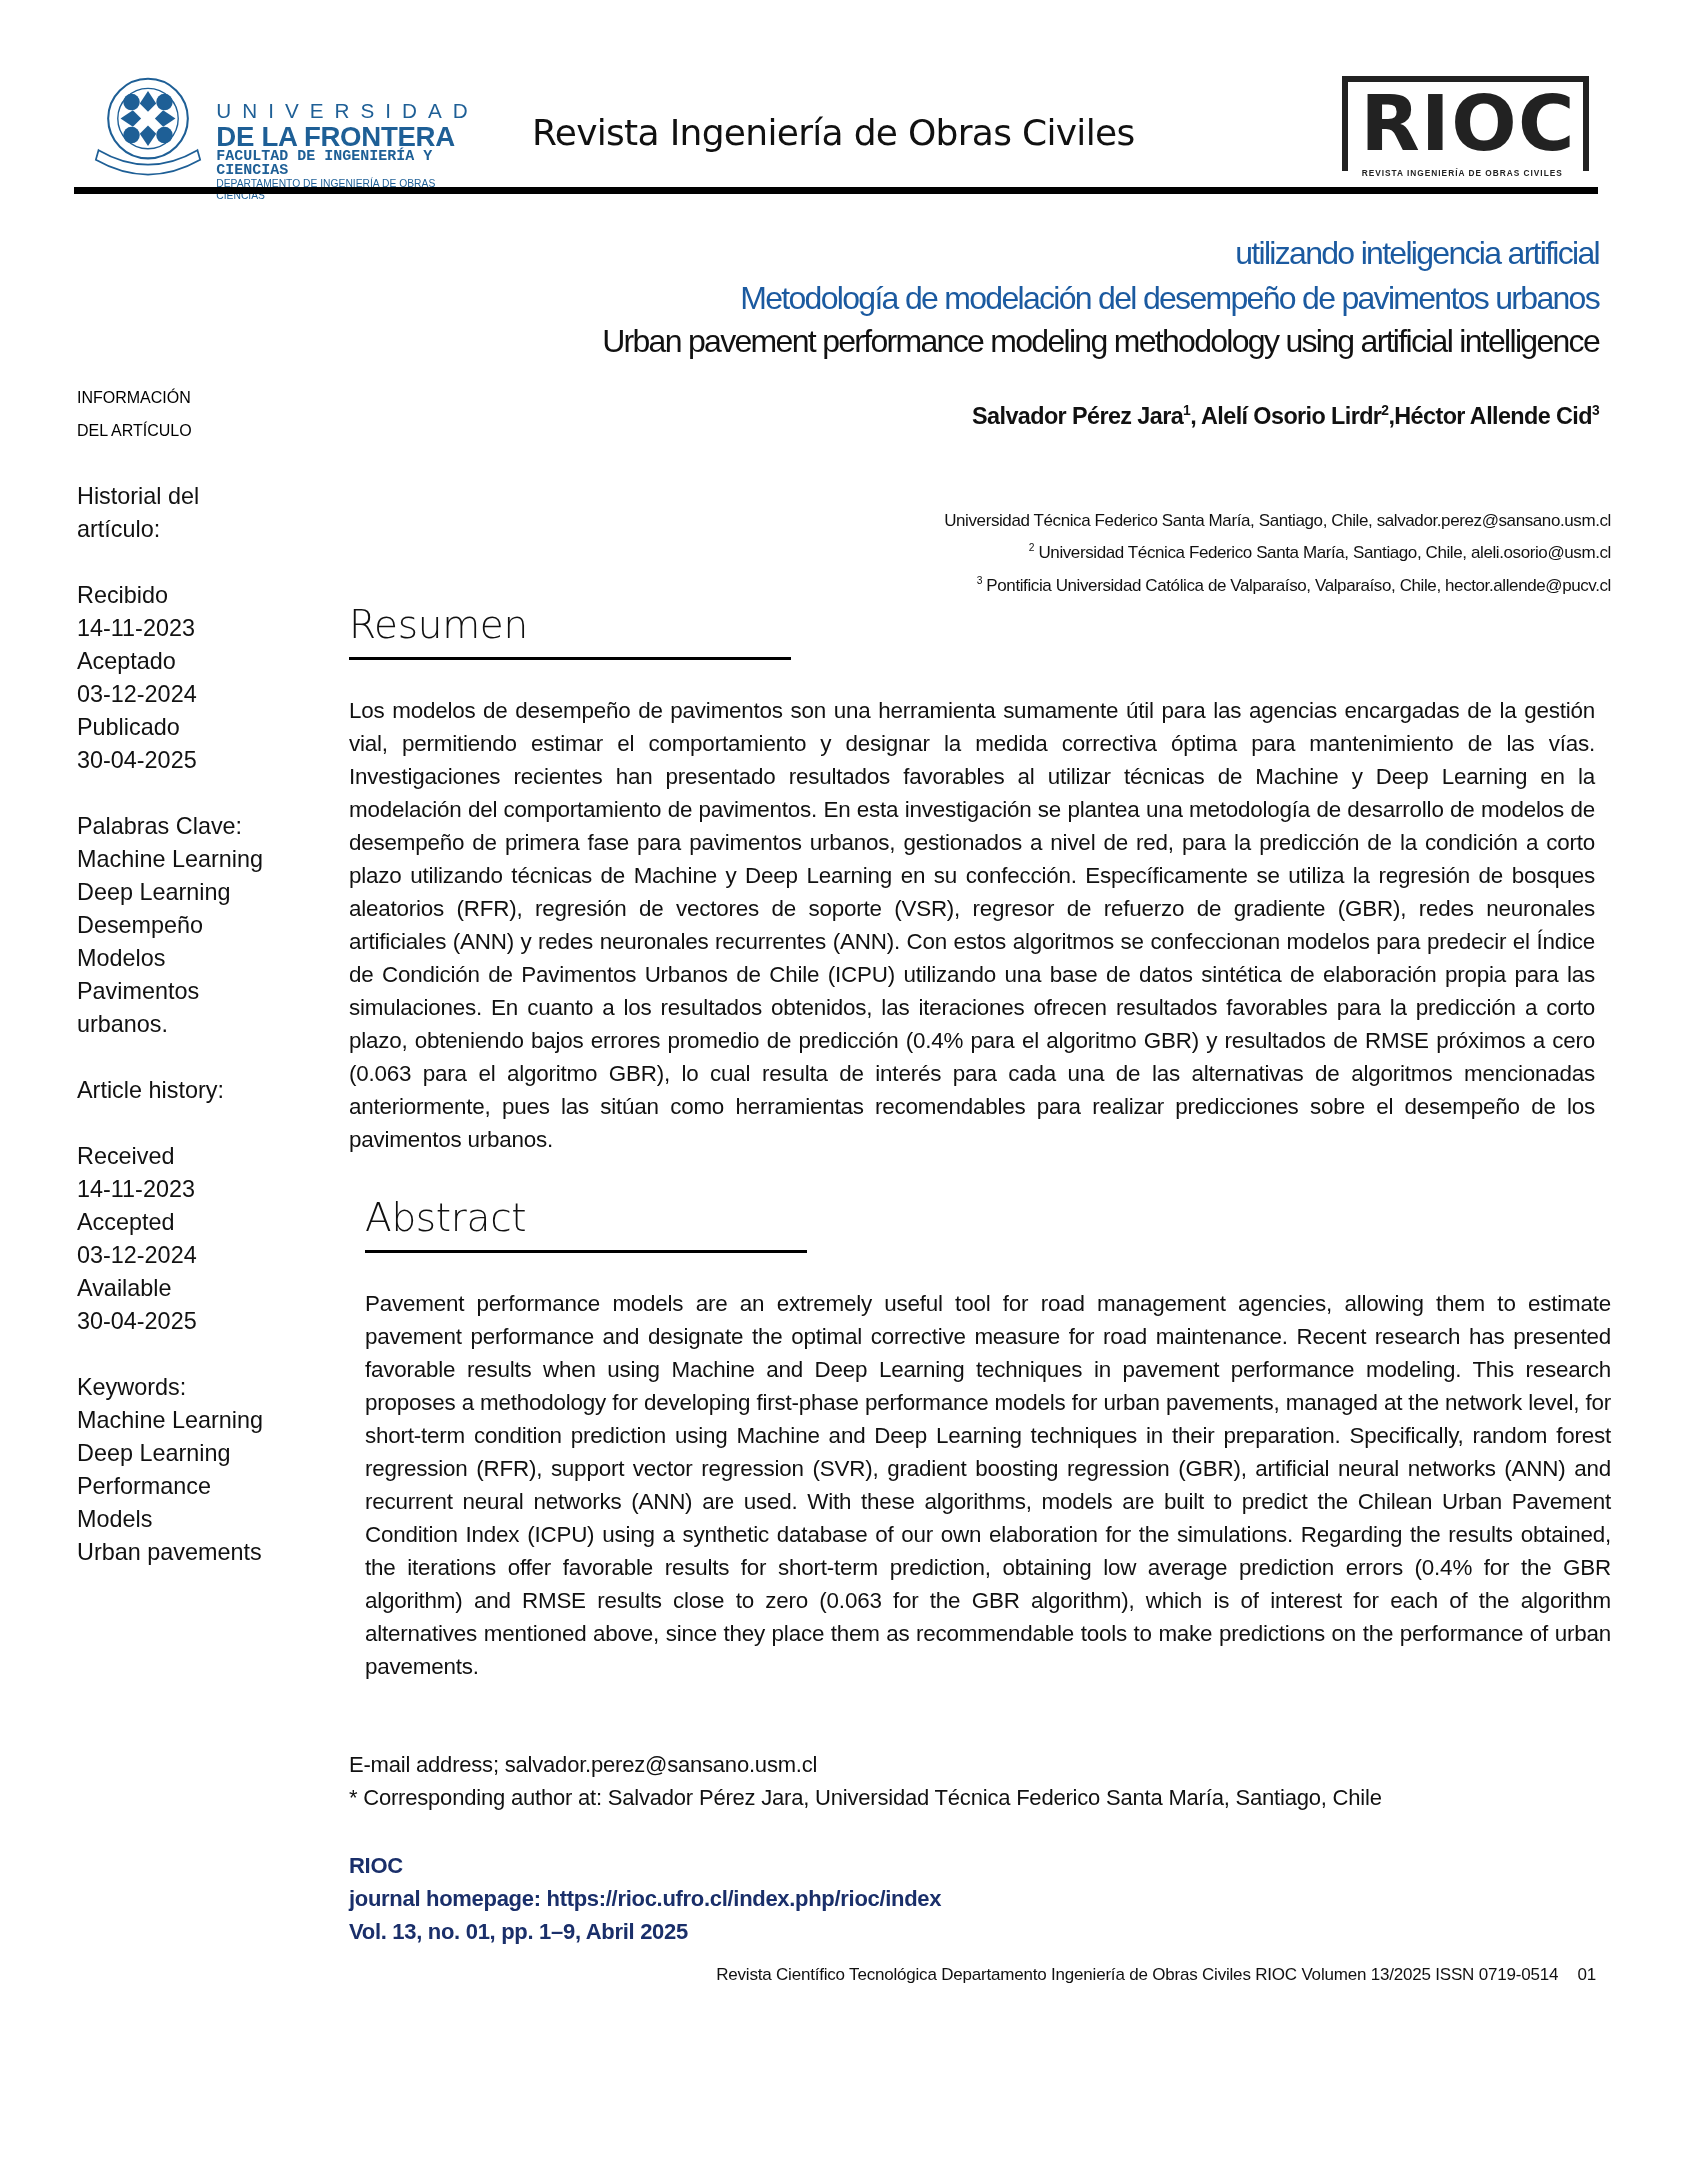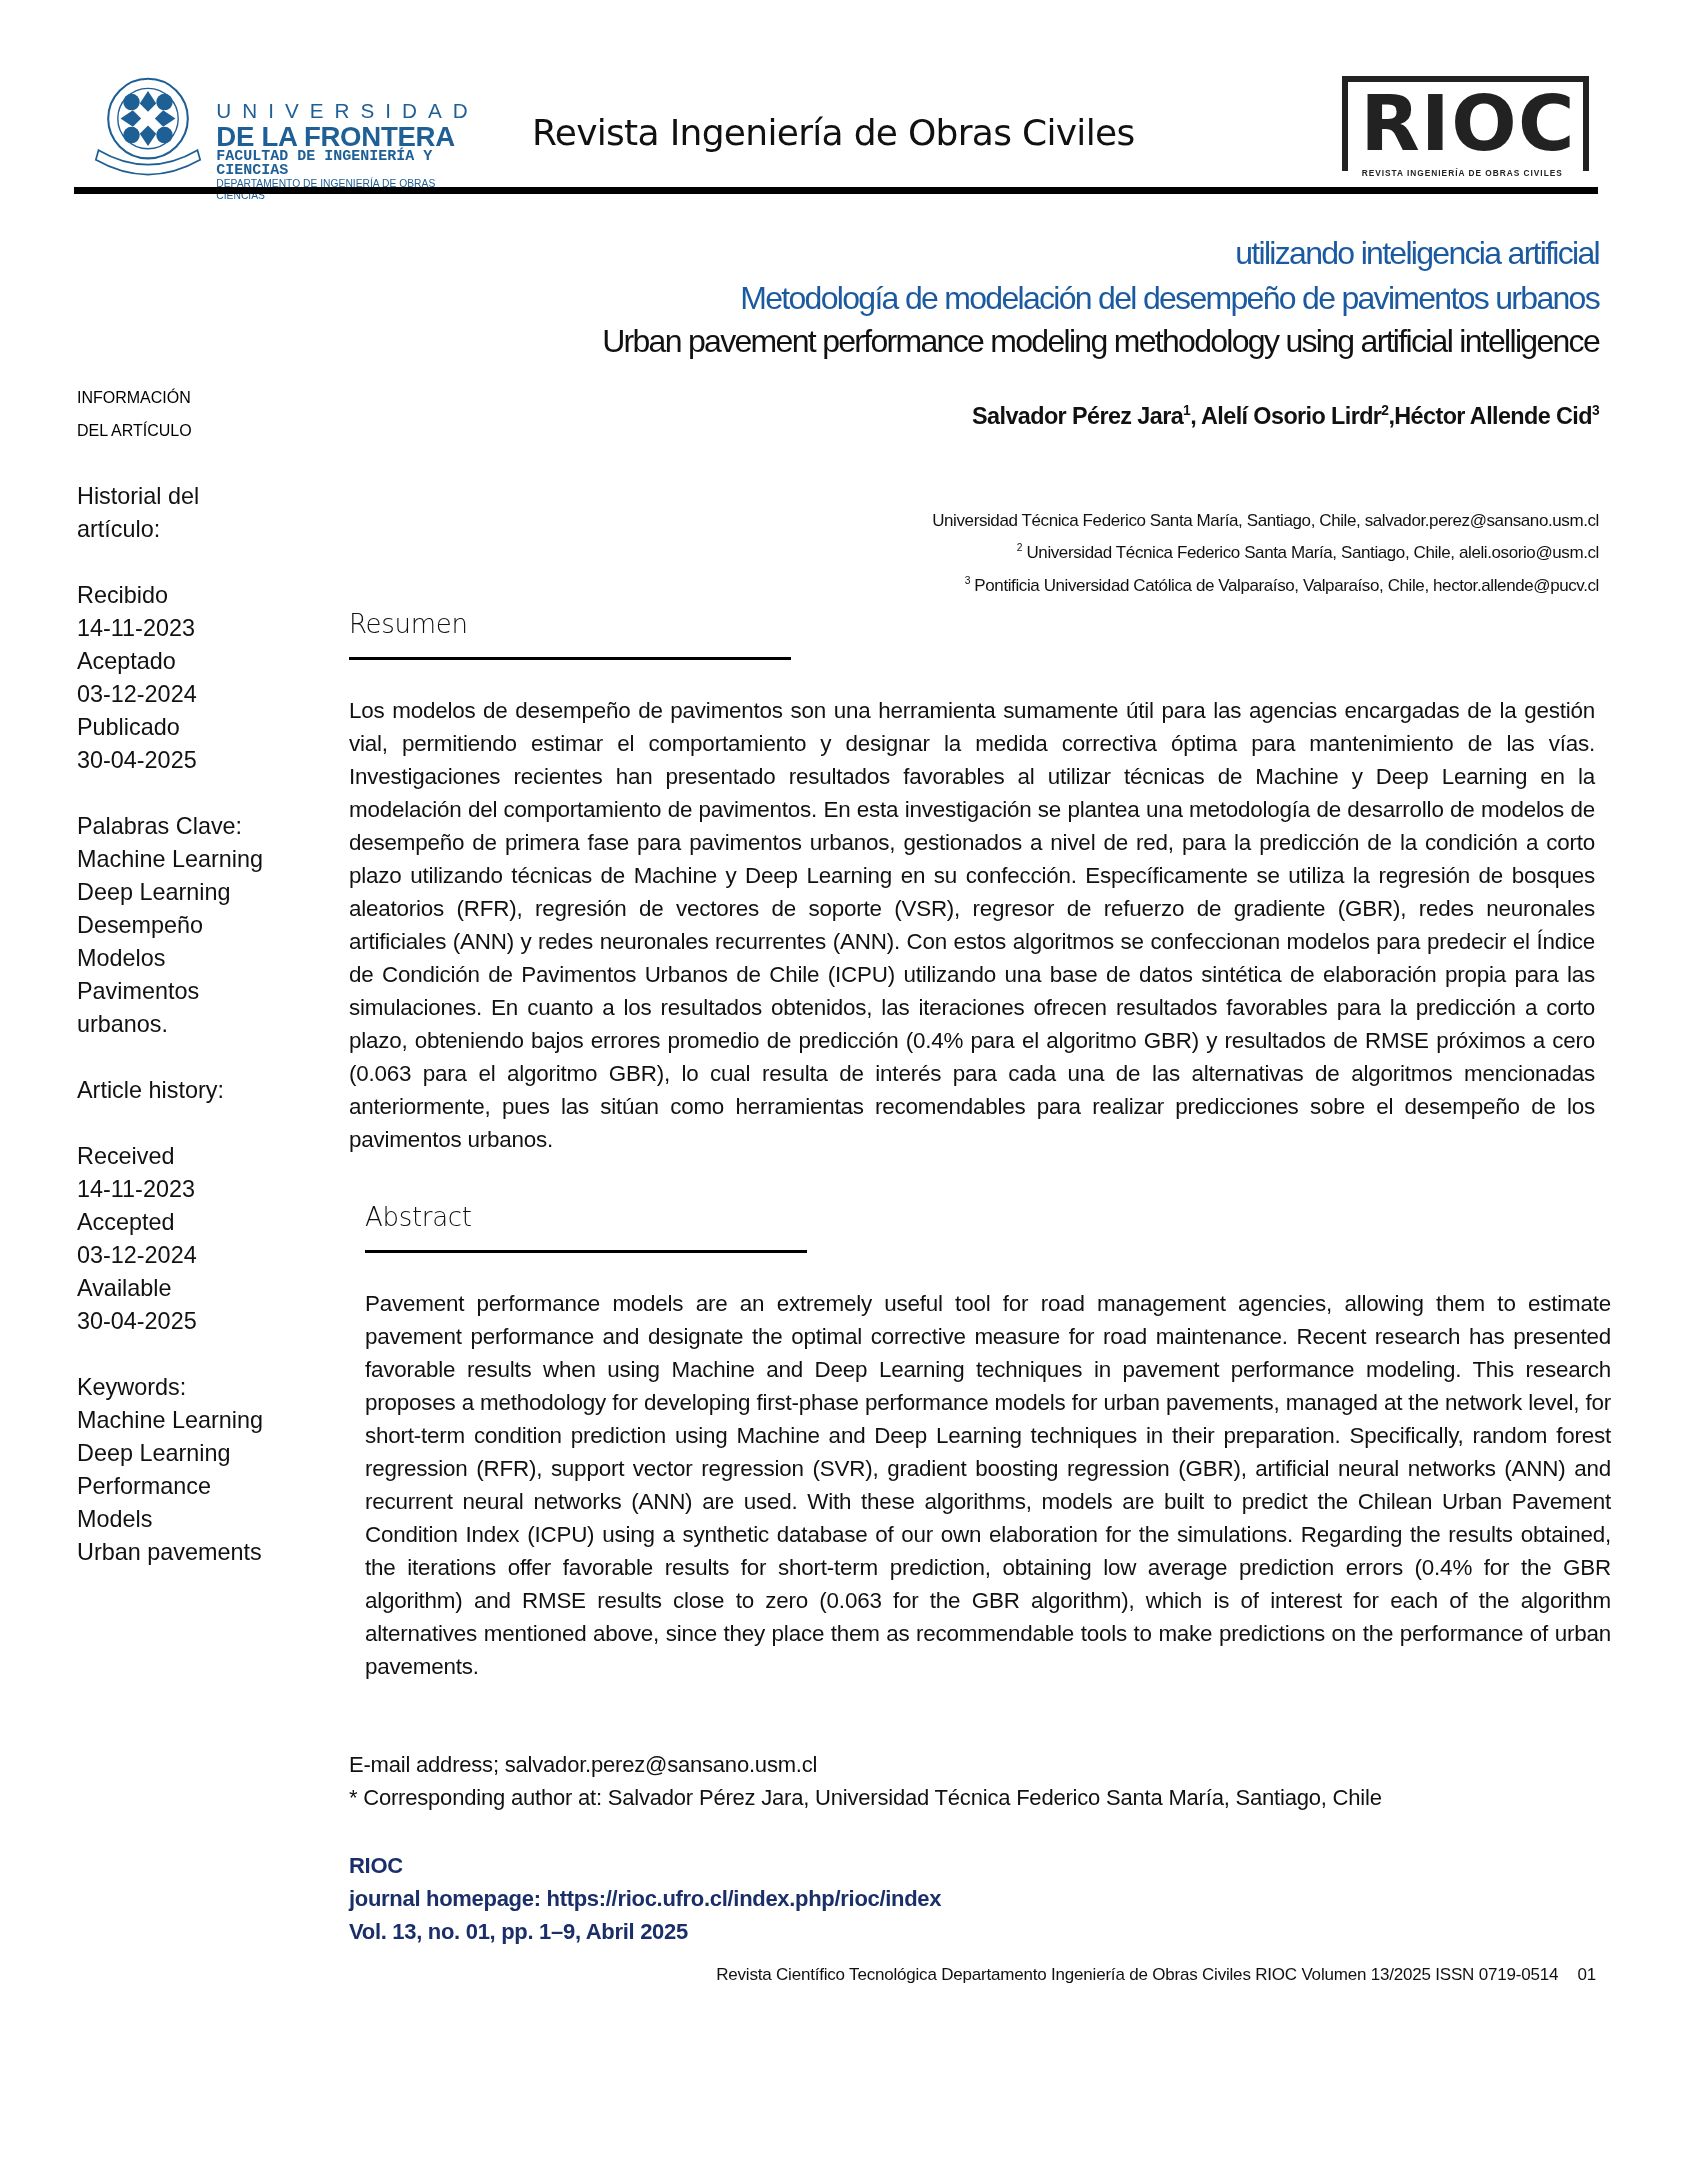--- a/index.html
+++ b/index.html
@@ -44,33 +44,33 @@
   .title-en {
     position: absolute; right: 88px; top: 320px; width: 1240px; text-align: right;
     color: #111; font-size: 32px; line-height: 43px; letter-spacing: -1.7px;
   }
   .authors {
     position: absolute; right: 88px; top: 403px; text-align: right;
     font-size: 23.4px; font-weight: 700; letter-spacing: -0.6px;
   }
   .authors sup { font-size: 13.8px; }
   .affils {
-    position: absolute; right: 88px; top: 502px; text-align: right;
+    position: absolute; right: 76px; top: 502px; text-align: right;
     font-size: 17px; line-height: 27.6px; letter-spacing: -0.4px;
   }
   .affils sup { font-size: 10.3px; }
 
   
   .sidebar { position: absolute; left: 77px; top: 367px; width: 227px; font-size: 23.4px; line-height: 33px; }
   .sidebar .info-head { color: #000000; font-size: 16px; line-height: 33px; margin-top: 14px; }
   .sidebar .gap { height: 33px; }
 
   
   .main { position: absolute; left: 349px; top: 606px; width: 1246px; }
-  .sec-head { font-size: 26px; line-height: 37px; letter-spacing: -0.3px; font-family: "DejaVu Sans", sans-serif; font-weight: 300; }
+  .sec-head { font-size: 39px; line-height: 37px; letter-spacing: -0.3px; font-family: "DejaVu Sans", sans-serif; font-weight: 300; }
   .sec-rule { width: 442px; height: 2.8px; background: #000; margin-top: 13.8px; }
   .para {
     text-align: justify; font-size: 22.4px; line-height: 33px; letter-spacing: -0.2px;
   }
   .resumen-para { margin-top: 34px; }
   .abstract-block { position: absolute; left: 365px; top: 1199px; width: 1246px; }
   .abstract-para { margin-top: 34px; }
   .corr { position: absolute; left: 349px; top: 1748px; width: 1246px; font-size: 22px; line-height: 33px; letter-spacing: -0.2px; }
   .rioc-info { position: absolute; left: 349px; top: 1849px; width: 1246px; color: #1a2f6a; font-weight: 700; font-size: 22px; line-height: 33px; letter-spacing: -0.3px; }
   .footer-line { position: absolute; right: 91px; top: 1965px; font-size: 17px; letter-spacing: -0.2px; }

